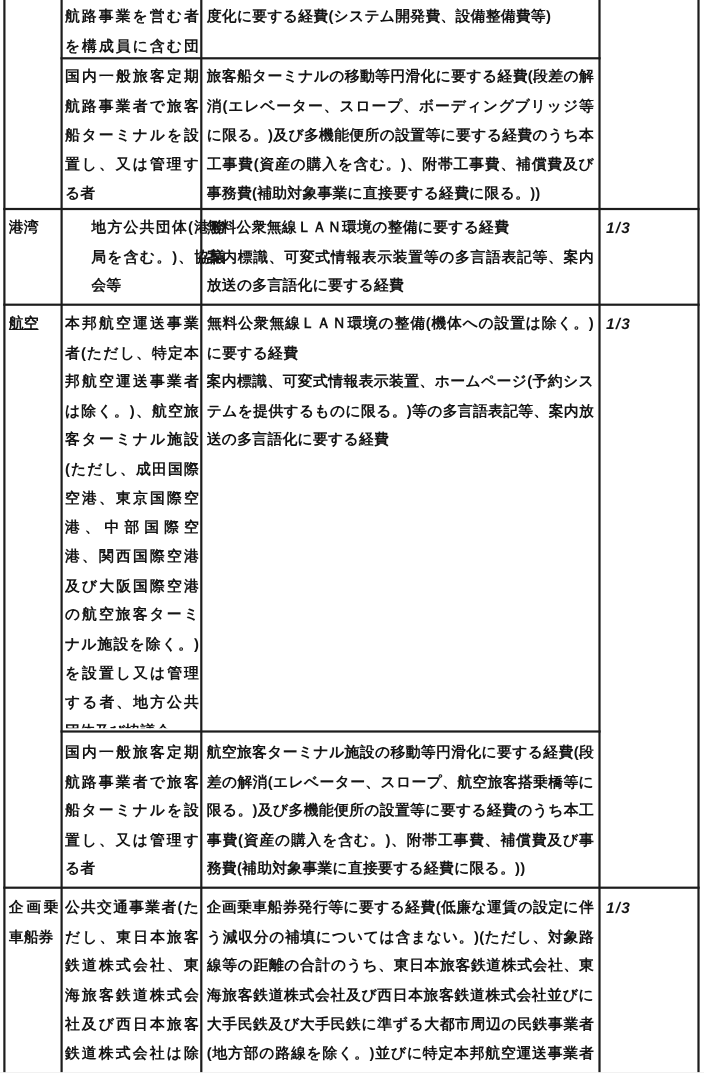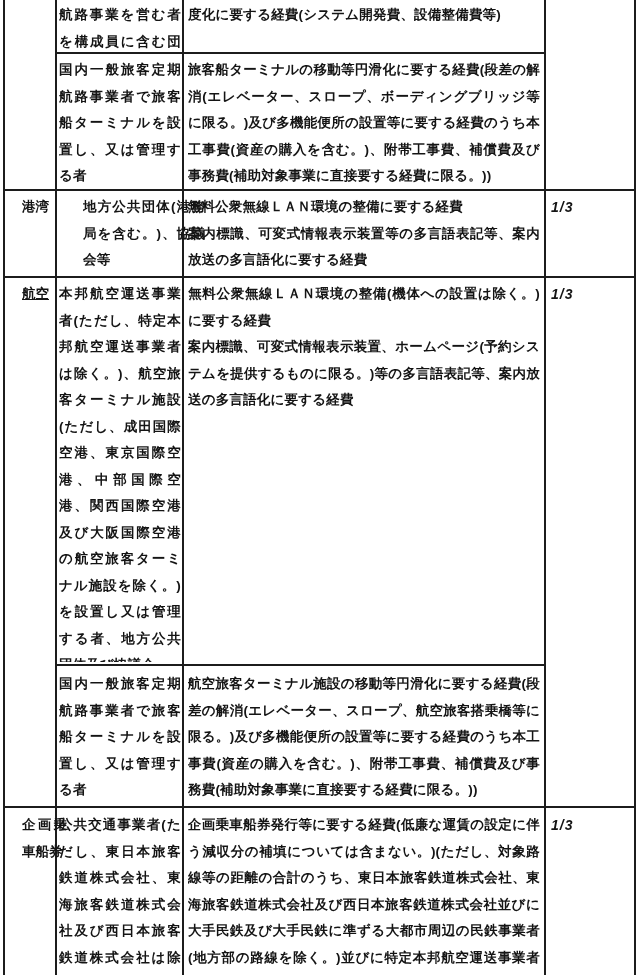--- a/index.html
+++ b/index.html
@@ -27,21 +27,20 @@
   .cell p{margin:0;padding:0;}
   .bullet{padding-left:14px;text-indent:-14px;}
   .cont{padding-left:14px;}
   .cat{
     position:absolute;
     font-size:13.5px;
     line-height:26.5px;
     text-align:justify;
     text-justify:inter-character;
     overflow:hidden;
-    margin-left:14px;
   }
   .rate{
     position:absolute;
     font-size:14px;
     line-height:26.5px;
     letter-spacing:1px;
     white-space:nowrap;
     font-style:italic;
   }
 </style>

